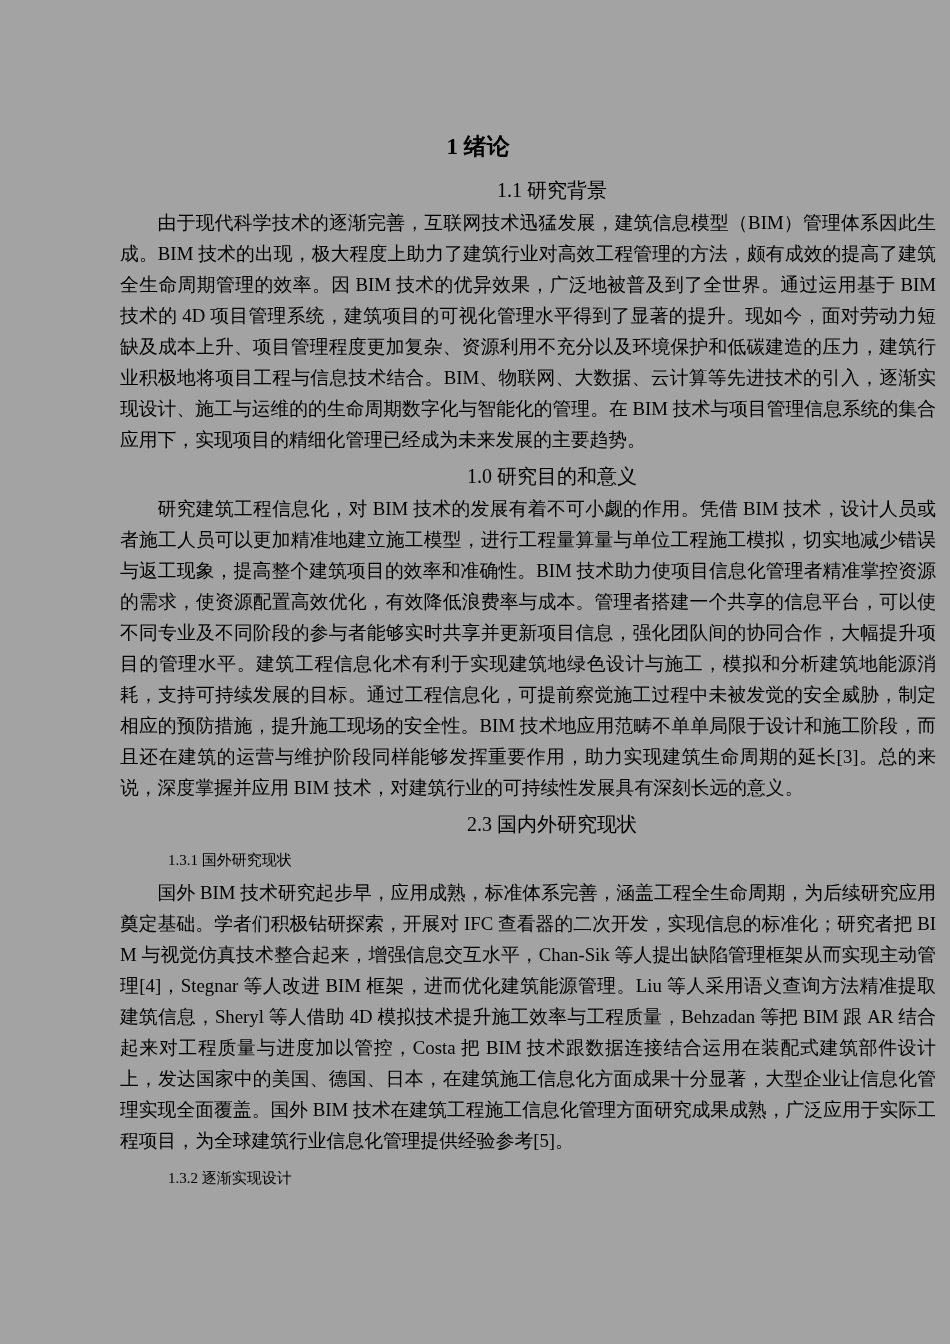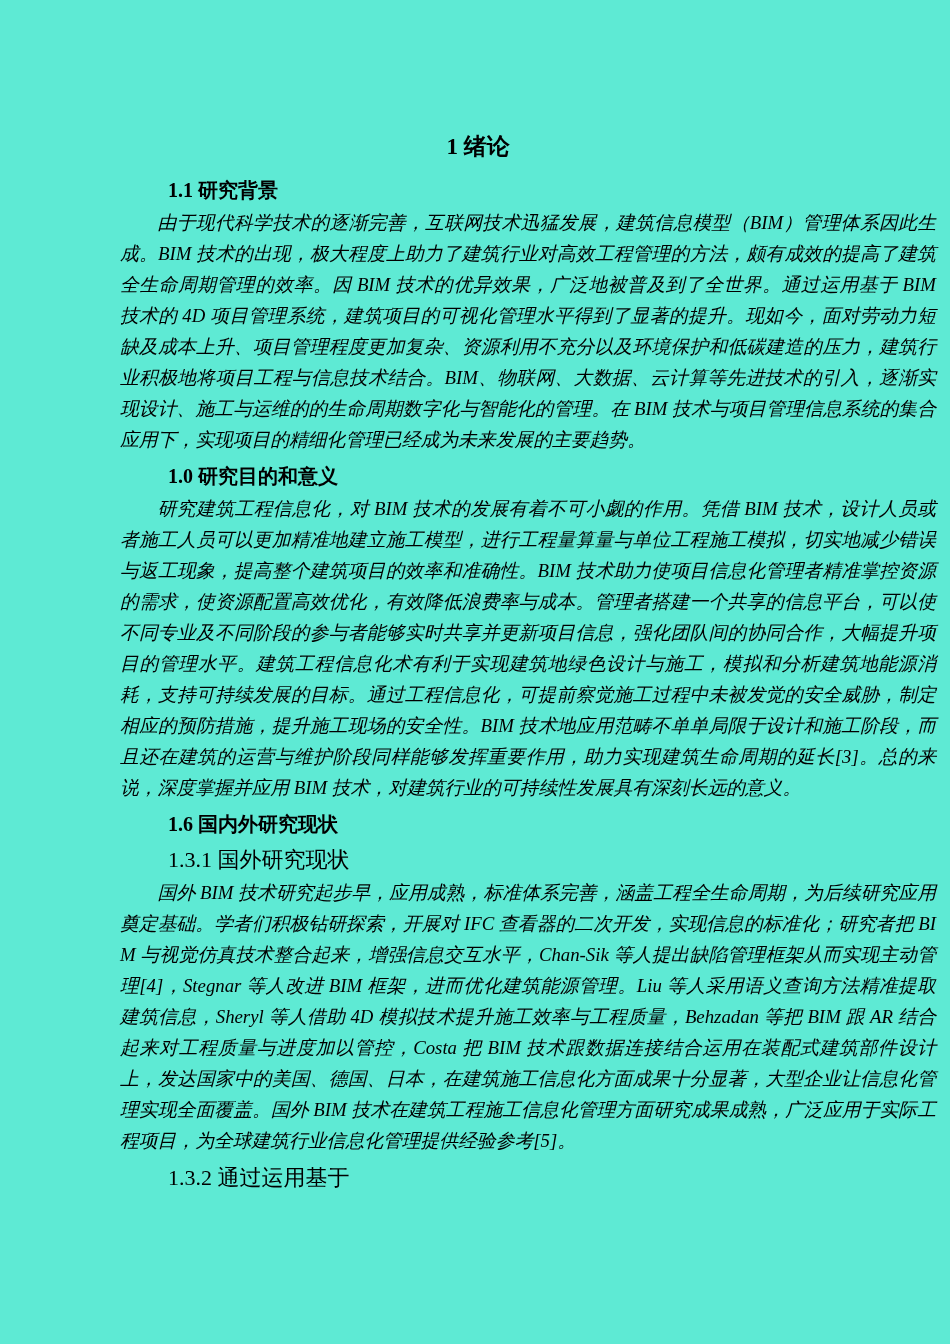--- a/index.html
+++ b/index.html
@@ -5,76 +5,76 @@
   html, body {
     margin: 0;
     padding: 0;
     background: #ffffff;
   }
   .page {
     position: relative;
     width: 950px;
     height: 1344px;
     box-sizing: border-box;
-    background: #5eead4;
+    background: #a3a3a3;
     padding: 132px 14px 0 120px;
     font-family: "Liberation Serif", "DejaVu Serif", serif;
     color: #000000;
     overflow: hidden;
   }
   h1.chapter-title {
     font-size: 23px;
     line-height: 30px;
     font-weight: bold;
     text-align: center;
     margin: 0 -20px 14px -120px; 
     padding: 0;
   }
   h2.section-heading {
     font-size: 20px;
     line-height: 28px;
-    font-weight: bold;
+    font-weight: normal;
     margin: 7px 0 3px 0;
     padding-left: 48px;
+    text-align: center;
   }
   h3.subsection-heading {
-    font-size: 22px;
+    font-size: 15px;
     line-height: 28px;
     font-weight: normal;
     margin: 8px 0 3px 0;
     padding-left: 48px;
   }
   p.body-paragraph {
     font-size: 18.8px;
     line-height: 31px;
     text-align: justify;
     text-indent: 2em;
     margin: 0;
     padding: 0;
     word-break: break-all;
-    font-style: italic;
   }
 </style>
 </head>
 <body>
 
 <div class="page">
 
   <h1 class="chapter-title">1 绪论</h1>
 
   <h2 class="section-heading">1.1 研究背景</h2>
 
   <p class="body-paragraph">由于现代科学技术的逐渐完善，互联网技术迅猛发展，建筑信息模型（BIM）管理体系因此生成。BIM 技术的出现，极大程度上助力了建筑行业对高效工程管理的方法，颇有成效的提高了建筑全生命周期管理的效率。因 BIM 技术的优异效果，广泛地被普及到了全世界。通过运用基于 BIM 技术的 4D 项目管理系统，建筑项目的可视化管理水平得到了显著的提升。现如今，面对劳动力短缺及成本上升、项目管理程度更加复杂、资源利用不充分以及环境保护和低碳建造的压力，建筑行业积极地将项目工程与信息技术结合。BIM、物联网、大数据、云计算等先进技术的引入，逐渐实现设计、施工与运维的的生命周期数字化与智能化的管理。在 BIM 技术与项目管理信息系统的集合应用下，实现项目的精细化管理已经成为未来发展的主要趋势。</p>
 
   <h2 class="section-heading">1.0 研究目的和意义</h2>
 
   <p class="body-paragraph">研究建筑工程信息化，对 BIM 技术的发展有着不可小觑的作用。凭借 BIM 技术，设计人员或者施工人员可以更加精准地建立施工模型，进行工程量算量与单位工程施工模拟，切实地减少错误与返工现象，提高整个建筑项目的效率和准确性。BIM 技术助力使项目信息化管理者精准掌控资源的需求，使资源配置高效优化，有效降低浪费率与成本。管理者搭建一个共享的信息平台，可以使不同专业及不同阶段的参与者能够实时共享并更新项目信息，强化团队间的协同合作，大幅提升项目的管理水平。建筑工程信息化术有利于实现建筑地绿色设计与施工，模拟和分析建筑地能源消耗，支持可持续发展的目标。通过工程信息化，可提前察觉施工过程中未被发觉的安全威胁，制定相应的预防措施，提升施工现场的安全性。BIM 技术地应用范畴不单单局限于设计和施工阶段，而且还在建筑的运营与维护阶段同样能够发挥重要作用，助力实现建筑生命周期的延长[3]。总的来说，深度掌握并应用 BIM 技术，对建筑行业的可持续性发展具有深刻长远的意义。</p>
 
-  <h2 class="section-heading">1.6 国内外研究现状</h2>
+  <h2 class="section-heading">2.3 国内外研究现状</h2>
 
   <h3 class="subsection-heading">1.3.1 国外研究现状</h3>
 
   <p class="body-paragraph">国外 BIM 技术研究起步早，应用成熟，标准体系完善，涵盖工程全生命周期，为后续研究应用奠定基础。学者们积极钻研探索，开展对 IFC 查看器的二次开发，实现信息的标准化；研究者把 BIM 与视觉仿真技术整合起来，增强信息交互水平，Chan-Sik 等人提出缺陷管理框架从而实现主动管理[4]，Stegnar 等人改进 BIM 框架，进而优化建筑能源管理。Liu 等人采用语义查询方法精准提取建筑信息，Sheryl 等人借助 4D 模拟技术提升施工效率与工程质量，Behzadan 等把 BIM 跟 AR 结合起来对工程质量与进度加以管控，Costa 把 BIM 技术跟数据连接结合运用在装配式建筑部件设计上，发达国家中的美国、德国、日本，在建筑施工信息化方面成果十分显著，大型企业让信息化管理实现全面覆盖。国外 BIM 技术在建筑工程施工信息化管理方面研究成果成熟，广泛应用于实际工程项目，为全球建筑行业信息化管理提供经验参考[5]。</p>
 
-  <h3 class="subsection-heading">1.3.2 通过运用基于</h3>
+  <h3 class="subsection-heading">1.3.2 逐渐实现设计</h3>
 
 
 </div>
 
 </body></html>

